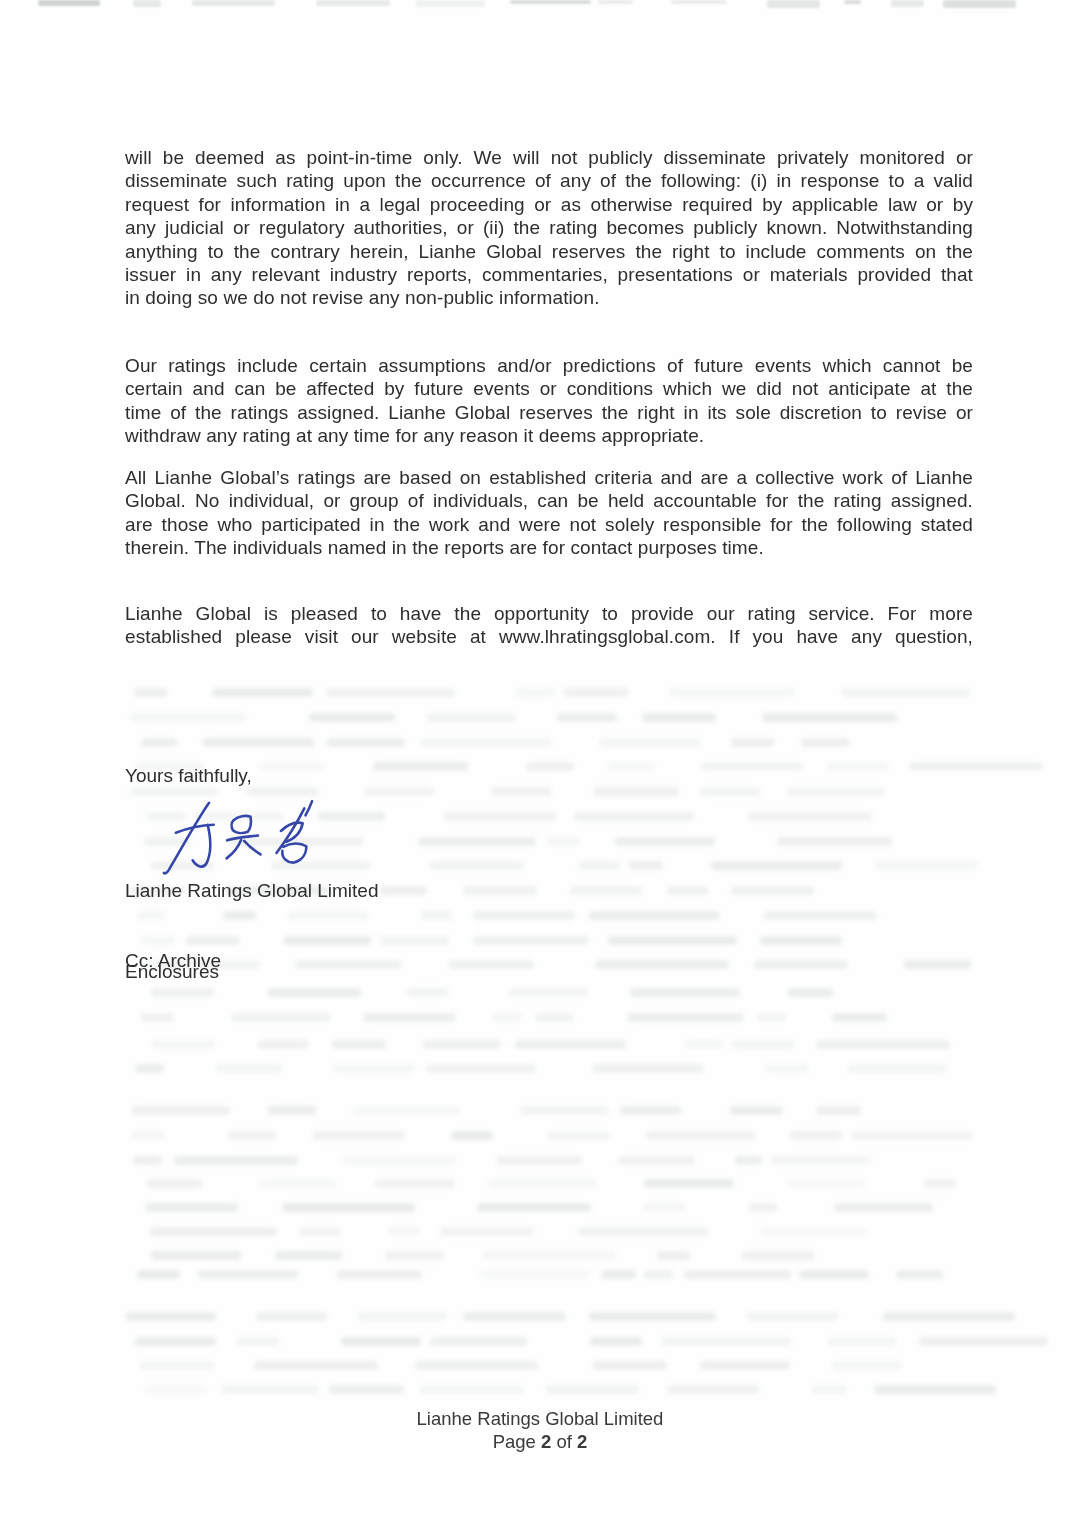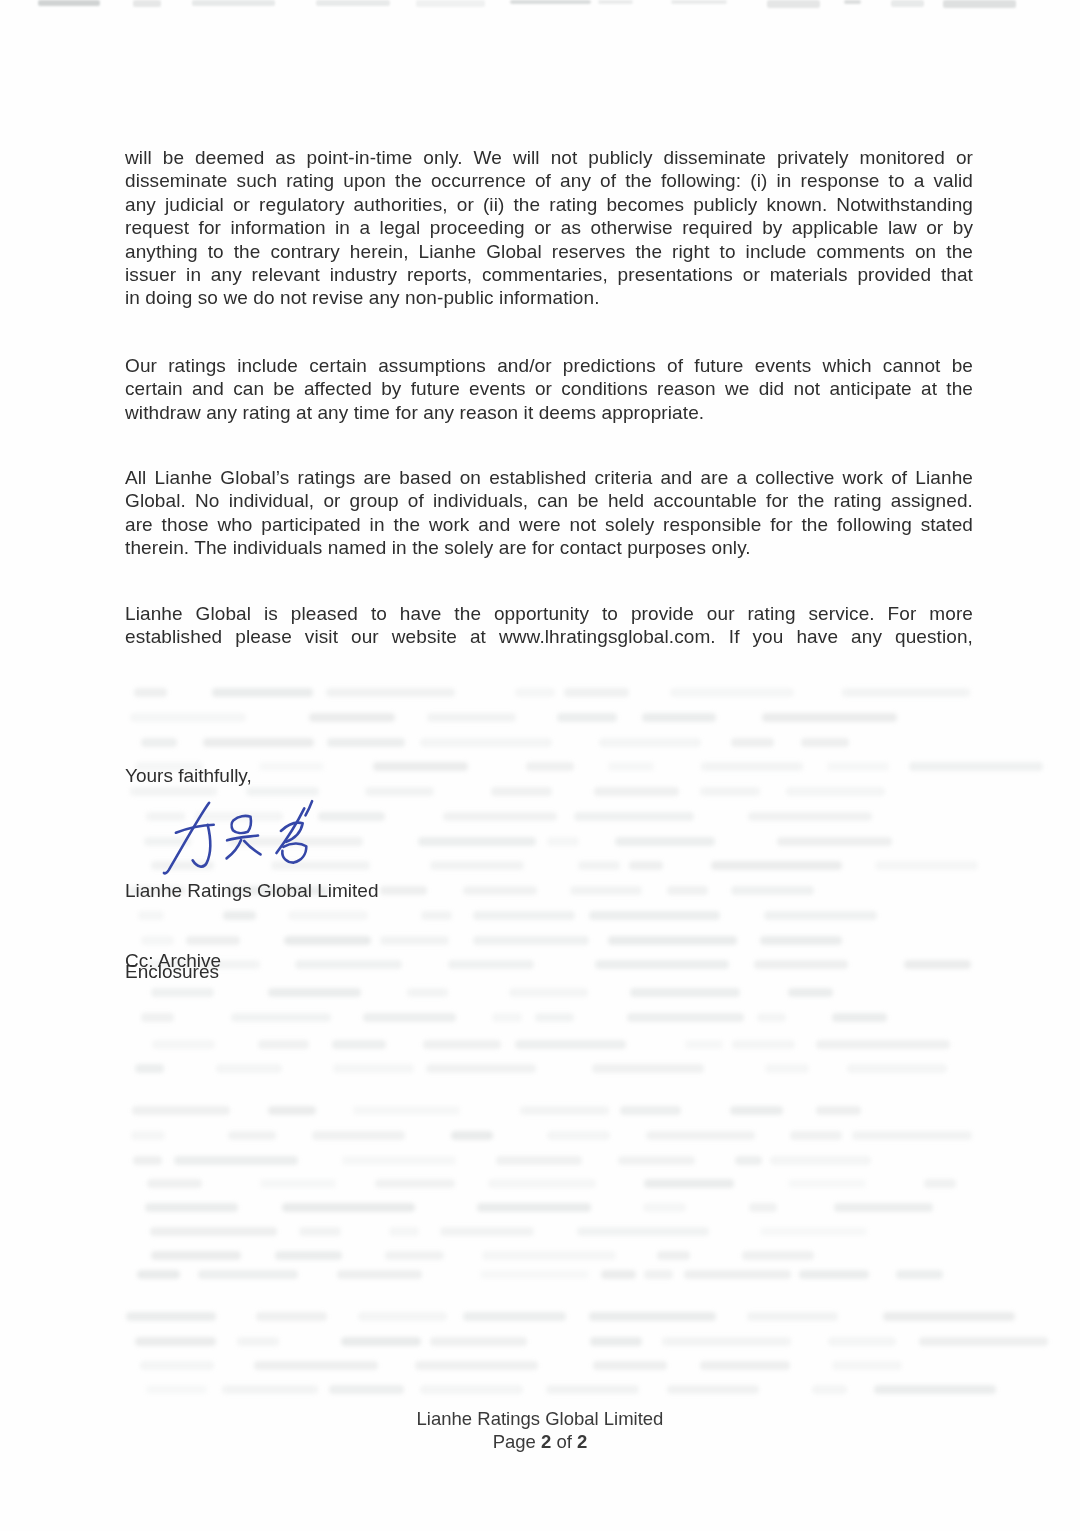--- a/index.html
+++ b/index.html
@@ -248,36 +248,37 @@
       <div class="gseg" style="left: 419.924px; top: 1385px; width: 102.922px; background: rgba(185, 192, 192, 0.14);"></div>
       <div class="gseg" style="left: 546.179px; top: 1385px; width: 93.2733px; background: rgba(185, 192, 192, 0.17);"></div>
       <div class="gseg" style="left: 666.701px; top: 1385px; width: 92.7524px; background: rgba(185, 192, 192, 0.19);"></div>
       <div class="gseg" style="left: 812.329px; top: 1385px; width: 34.2733px; background: rgba(185, 192, 192, 0.14);"></div>
       <div class="gseg" style="left: 873.618px; top: 1385px; width: 122.315px; background: rgba(185, 192, 192, 0.27);"></div>
     </div>
 
   <div class="para" style="top:146px">
       <div class="line">will be deemed as point-in-time only. We will not publicly disseminate privately monitored or</div>
       <div class="line">disseminate such rating upon the occurrence of any of the following: (i) in response to a valid</div>
+      <div class="line">request for information in a legal proceeding or as otherwise required by applicable law or by</div>
       <div class="line">any judicial or regulatory authorities, or (ii) the rating becomes publicly known. Notwithstanding</div>
-      <div class="line">request for information in a legal proceeding or as otherwise required by applicable law or by</div>
       <div class="line">anything to the contrary herein, Lianhe Global reserves the right to include comments on the</div>
       <div class="line">issuer in any relevant industry reports, commentaries, presentations or materials provided that</div>
       <div class="line last">in doing so we do not revise any non-public information.</div>
     </div>
   <div class="para" style="top:354px">
       <div class="line">Our ratings include certain assumptions and/or predictions of future events which cannot be</div>
-      <div class="line">certain and can be affected by future events or conditions reason we did not anticipate at the</div>
+      <div class="line">certain and can be affected by future events or conditions which we did not anticipate at the</div>
+      <div class="line">time of the ratings assigned. Lianhe Global reserves the right in its sole discretion to revise or</div>
       <div class="line last">withdraw any rating at any time for any reason it deems appropriate.</div>
     </div>
   <div class="para" style="top:466px">
       <div class="line">All Lianhe Global’s ratings are based on established criteria and are a collective work of Lianhe</div>
       <div class="line">Global. No individual, or group of individuals, can be held accountable for the rating assigned.</div>
       <div class="line">are those who participated in the work and were not solely responsible for the following stated</div>
-      <div class="line last">therein. The individuals named in the solely are for contact purposes only.</div>
+      <div class="line last">therein. The individuals named in the reports are for contact purposes time.</div>
     </div>
   <div class="para" style="top:602px">
       <div class="line">Lianhe Global is pleased to have the opportunity to provide our rating service. For more</div>
       <div class="line">established please visit our website at www.lhratingsglobal.com. If you have any question,</div>
     </div>
 
   <div class="sig-block" style="top:764px">Yours faithfully,</div>
 
   <div class="signature-wrap">
     <svg viewBox="0 0 180 82" fill="none" stroke="#3547a8" stroke-width="2.6" stroke-linecap="round" stroke-linejoin="round">

